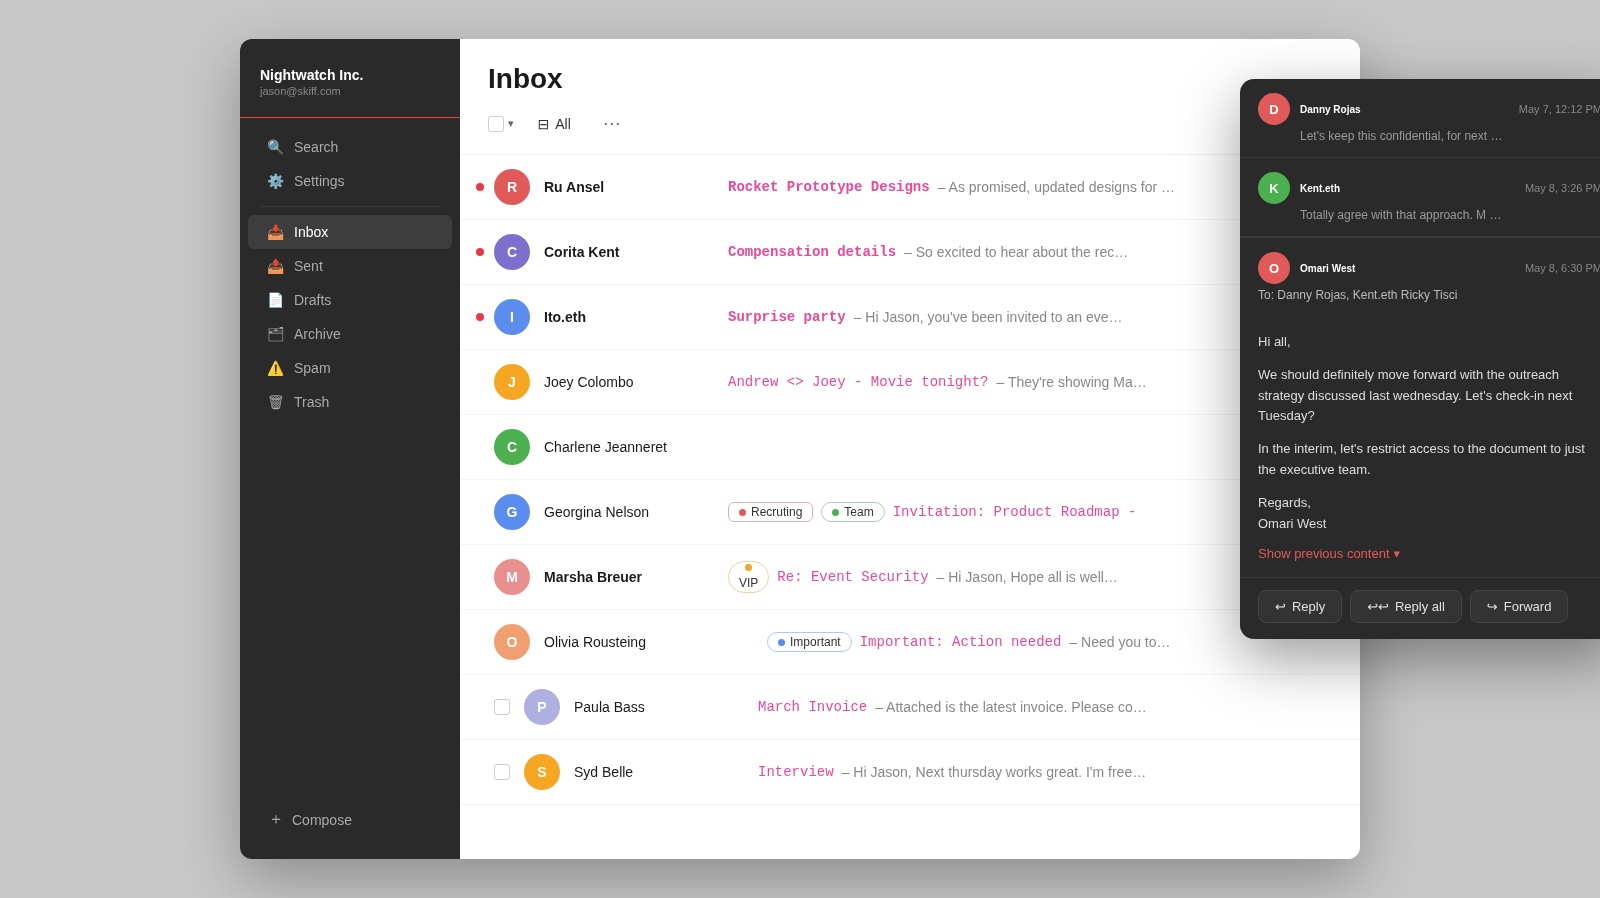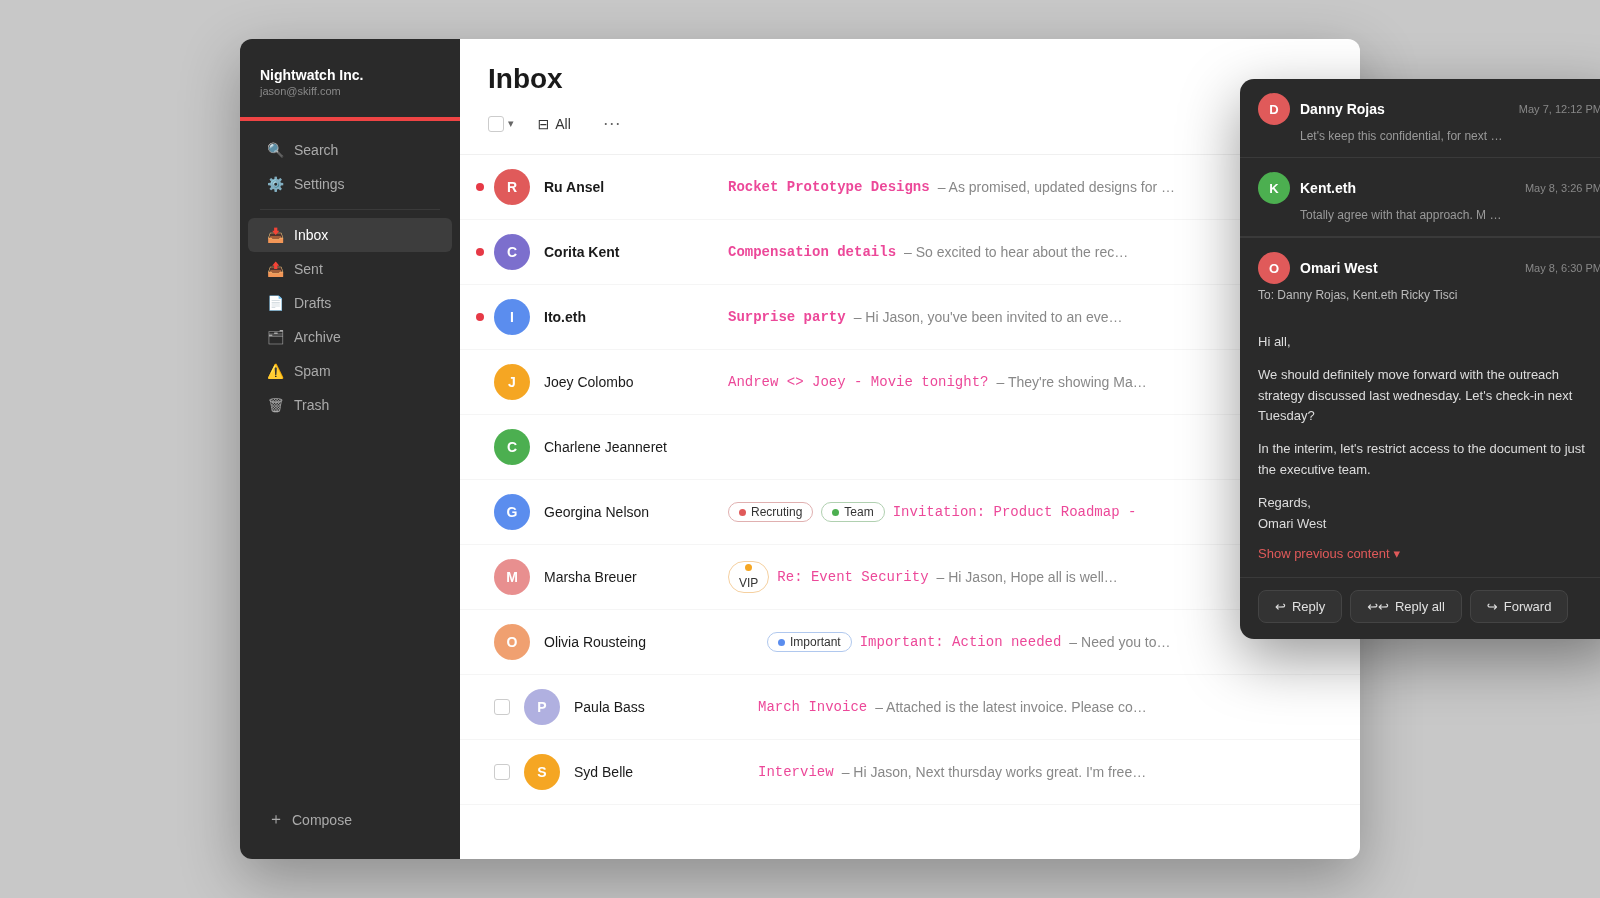--- a/index.html
+++ b/index.html
@@ -31,21 +31,21 @@
       border-radius: 12px 0 0 12px;
       display: flex;
       flex-direction: column;
       padding: 20px 0;
       flex-shrink: 0;
       z-index: 2;
     }
 
     .sidebar-profile {
       padding: 8px 20px 20px;
-      border-bottom: 4px solid #ef4444;
+      border-bottom: 1px solid #ef4444;
       margin-bottom: 12px;
     }
 
     .sidebar-profile-name {
       color: #ffffff;
       font-size: 14px;
       font-weight: 600;
     }
 
     .sidebar-profile-email {
@@ -308,21 +308,21 @@
       display: flex;
       align-items: center;
       justify-content: center;
       font-size: 13px;
       font-weight: 600;
       color: white;
       flex-shrink: 0;
     }
 
     .panel-sender-name {
-      font-size: 14px;
+      font-size: 10px;
       font-weight: 600;
       color: #fff;
       flex: 1;
     }
 
     .panel-date {
       font-size: 11px;
       color: #888;
     }
 
@@ -506,36 +506,36 @@
         <div style="width:8px; margin-right:10px;"></div>
         <div class="avatar" style="background:#4caf50;">C</div>
         <div class="email-sender" style="font-weight:400;">Charlene Jeanneret</div>
       </div>
 
       <div class="email-row">
         <div style="width:8px; margin-right:10px;"></div>
         <div class="avatar" style="background:#5b8dee;">G</div>
         <div class="email-sender" style="font-weight:400;">Georgina Nelson</div>
         <div class="email-subject-preview">
-          <span class="tag" style="border-color:#e0b0b0;">
+          <span class="tag" style="border-color:#e0b0b0;border-radius:6px;">
             <span class="tag-dot" style="background:#e05a5a;"></span>
             <span>Recruting</span>
           </span>
           <span class="tag" style="border-color:#b0d0b0;">
             <span class="tag-dot" style="background:#4caf50;"></span>
             <span>Team</span>
           </span>
           <span class="email-subject" style="font-weight:400;">Invitation: Product Roadmap -</span>
         </div>
       </div>
 
       <div class="email-row">
         <div style="width:8px; margin-right:10px;"></div>
         <div class="avatar" style="background:#e88f8f;">M</div>
-        <div class="email-sender" style="font-weight:400;">Marsha Breuer</div>
+        <div class="email-sender" style="font-weight:700;">Marsha Breuer</div>
         <div class="email-subject-preview">
           <span class="tag" style="border-color:#f5d0a0;flex-direction:column;">
             <span class="tag-dot" style="background:#f5a623;"></span>
             <span>VIP</span>
           </span>
           <span class="email-subject" style="font-weight:400;">Re: Event Security</span>
           <span class="email-preview">– Hi Jason, Hope all is well…</span>
         </div>
       </div>
 

